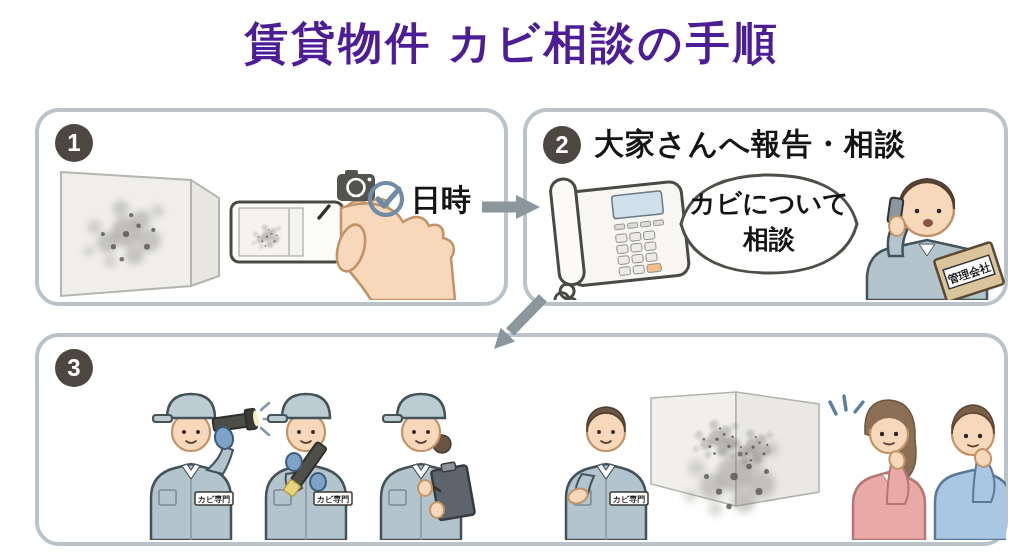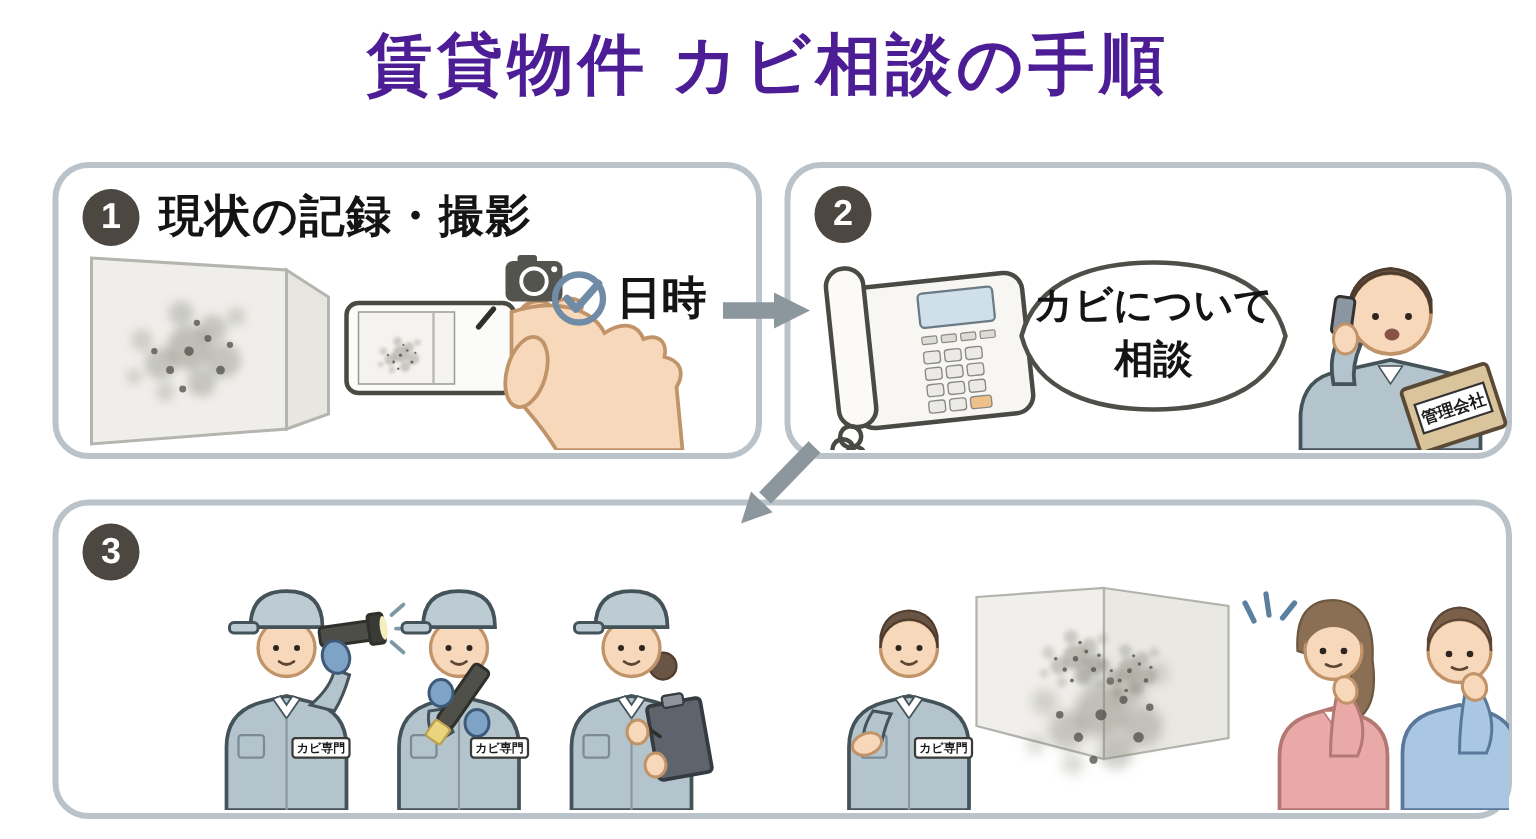--- a/index.html
+++ b/index.html
@@ -70,21 +70,20 @@
         <rect x="-38" y="27" width="19" height="7" rx="3" fill="#bdccd3" stroke="#44525a" stroke-width="2"></rect>
       </g>
     </defs>
   </svg>
 
   <h1 class="title">賃貸物件 カビ相談の手順</h1>
 
   <section class="panel panel1">
     <div class="step-header">
       <div class="step-circle">1</div>
-      <div class="step-label">現状の記録・撮影</div>
     </div>
     <svg class="art" width="465" height="136" viewBox="0 0 465 136">
       <g>
         <polygon points="20,8 150,16 150,122 20,132" fill="#efeeea" stroke="#b5b5af" stroke-width="2"></polygon>
         <polygon points="150,16 178,34 178,112 150,122" fill="#e7e6e1" stroke="#b5b5af" stroke-width="2"></polygon>
         <use href="#mold" transform="translate(85,68) scale(1.05)"></use>
       </g>
       <g>
         <rect x="190" y="38" width="112" height="60" rx="8" fill="#fbfbf9" stroke="#4a4a45" stroke-width="3"></rect>
         <rect x="198" y="44" width="64" height="48" fill="#f4f3ef" stroke="#9a9a94" stroke-width="1"></rect>
@@ -109,20 +108,21 @@
         <circle r="16" fill="none" stroke="#6f8ba5" stroke-width="4.2"></circle>
         <path d="M-8,0 L-2,7 L13,-10" fill="none" stroke="#6f8ba5" stroke-width="5" stroke-linecap="round" stroke-linejoin="round"></path>
       </g>
       <text x="370" y="35" font-size="30" font-weight="800" fill="#141414" dominant-baseline="central">日時</text>
     </svg>
   </section>
 
   <section class="panel panel2">
     <div class="step-header">
       <div class="step-circle">2</div>
+      <div class="step-label">大家さんへ報告・相談</div>
     </div>
     <svg class="art" width="477" height="136" viewBox="0 0 477 136">
       <g transform="translate(25,6) rotate(-6 60 70)">
         <rect x="14" y="18" width="118" height="94" rx="12" fill="#f7f6f3" stroke="#4a4a45" stroke-width="3"></rect>
         <rect x="2" y="4" width="25" height="106" rx="12" fill="#fbfaf8" stroke="#4a4a45" stroke-width="3"></rect>
         <rect x="62" y="26" width="50" height="23" rx="3" fill="#cfe0ea" stroke="#6b7a84" stroke-width="1.5"></rect>
         <g fill="#dcdbd6" stroke="#8a8a84" stroke-width=".8">
           <rect x="62" y="55" width="10" height="5" rx="1"></rect>
             <rect x="75" y="55" width="10" height="5" rx="1"></rect>
           <rect x="88" y="55" width="10" height="5" rx="1"></rect>

